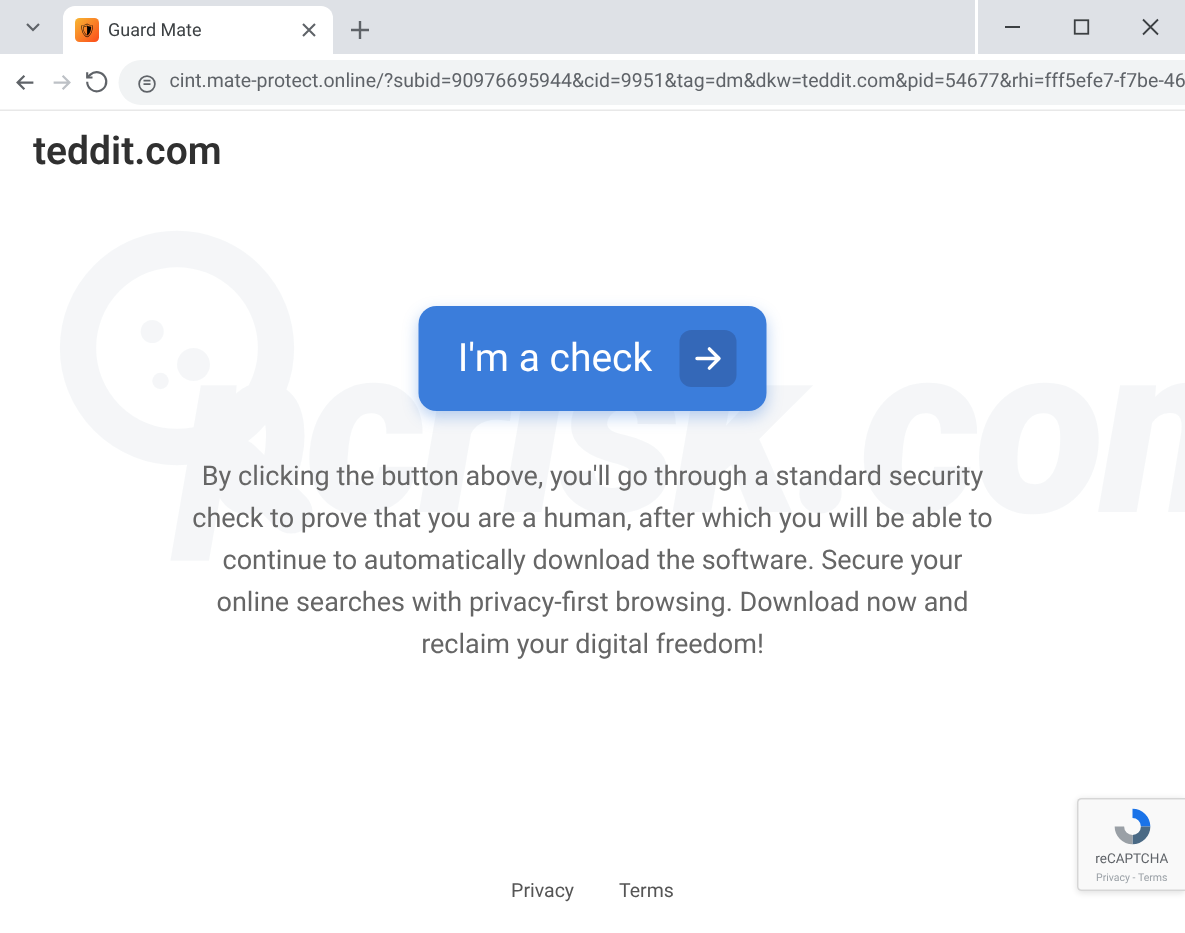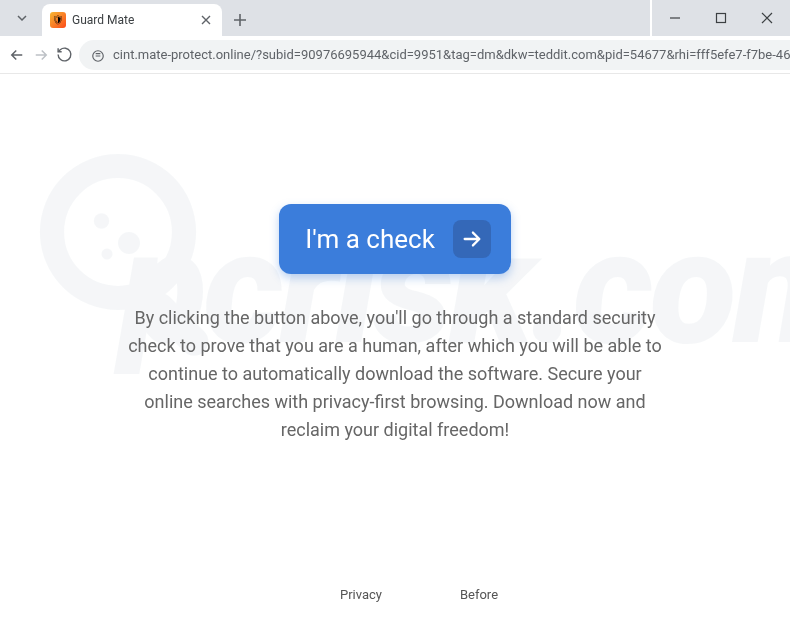--- a/index.html
+++ b/index.html
@@ -34,21 +34,21 @@
 .domain { position:absolute; left:22px; top:12px; font-size:26px; font-weight:600; color:#303030; }
 
 .center { position:absolute; left:50%; top:130px; transform:translateX(-50%); text-align:center; width: 560px; }
 .h1 { font-size:38px; color:#333; font-weight:400; margin-bottom:12px; }
 .sub { font-size:16px; color:#555; margin-bottom:34px; }
 .cta { display:inline-flex; align-items:center; gap:18px; background:#3b7ddb; color:#fff; border:none; border-radius:12px; padding:16px 20px 16px 26px; font-size:26px; cursor:pointer; box-shadow: 0 4px 10px rgba(59,125,219,0.35); }
 .cta .arrowbox { width:38px; height:38px; background:#3468b8; border-radius:8px; display:flex; align-items:center; justify-content:center; }
 .disclaimer { margin-top:30px; font-size:18px; line-height:1.55; color:#666; padding: 0 10px;}
 
 .footer { position:absolute; bottom:20px; left:50%; transform:translateX(-50%); display:flex; gap:30px; }
-.footer a { font-size:13px; color:#555; text-decoration:none;margin-left:48px; }
+.footer a { font-size:13px; color:#555; text-decoration:none; }
 
 .recaptcha { position:absolute; right:0; bottom:28px; width:72px; height:62px; background:#f9f9f9; border:1px solid #d6d6d6; border-right:none; border-radius:3px 0 0 3px; box-shadow:0 1px 4px rgba(0,0,0,0.12); display:flex; flex-direction:column; align-items:center; justify-content:center; gap:3px; padding:4px; }
 .recaptcha .logo { width:30px; height:30px; }
 .recaptcha .t1 { font-size:9px; color:#5f6368; }
 .recaptcha .t2 { font-size:7px; color:#9aa0a6; }
 </style>
 </head>
 <body>
 
 <div class="tabstrip">
@@ -127,32 +127,42 @@
     <svg class="mag" viewBox="0 0 200 200">
         <circle cx="80" cy="80" r="60" fill="none" stroke="#4a6a85" stroke-width="22"></circle>
         <rect x="118" y="130" width="70" height="26" rx="13" fill="#4a6a85" transform="rotate(45 118 130)"></rect>
         <circle cx="65" cy="70" r="7" fill="#4a6a85"></circle>
         <circle cx="90" cy="90" r="10" fill="#4a6a85"></circle>
         <circle cx="70" cy="100" r="5" fill="#4a6a85"></circle>
       </svg>
     <div class="txt">pcrisk.com</div>
   </div>
 
+  <div class="domain">teddit.com</div>
 
   <div class="center">
     <button class="cta">
       <span>I'm a check</span>
       <span class="arrowbox">
         <svg width="22" height="22" viewBox="0 0 24 24" fill="none" stroke="#fff" stroke-width="2.5" stroke-linecap="round" stroke-linejoin="round">
             <path d="M4 12h15 M13 5l7 7-7 7"></path>
           </svg>
       </span>
     </button>
     <div class="disclaimer">By clicking the button above, you'll go through a standard security check to prove that you are a human, after which you will be able to continue to automatically download the software. Secure your online searches with privacy-first browsing. Download now and reclaim your digital freedom!</div>
   </div>
 
   <div class="footer">
     <a href="#">Privacy</a>
-    <a href="#">Before</a>
+    <a href="#">Terms</a>
   </div>
 
+  <div class="recaptcha">
+    <svg class="logo" viewBox="0 0 40 40">
+      <path d="M20 3 A17 17 0 0 1 37 20 L28 20 A8 8 0 0 0 20 12 Z" fill="#1a73e8"></path>
+      <path d="M37 20 A17 17 0 0 1 20 37 L20 28 A8 8 0 0 0 28 20 Z" fill="#4a6a85"></path>
+      <path d="M20 37 A17 17 0 0 1 3 20 L12 20 A8 8 0 0 0 20 28 Z" fill="#9aa0a6"></path>
+    </svg>
+    <div class="t1">reCAPTCHA</div>
+    <div class="t2">Privacy - Terms</div>
+  </div>
 
 </div>
 
 </body></html>

